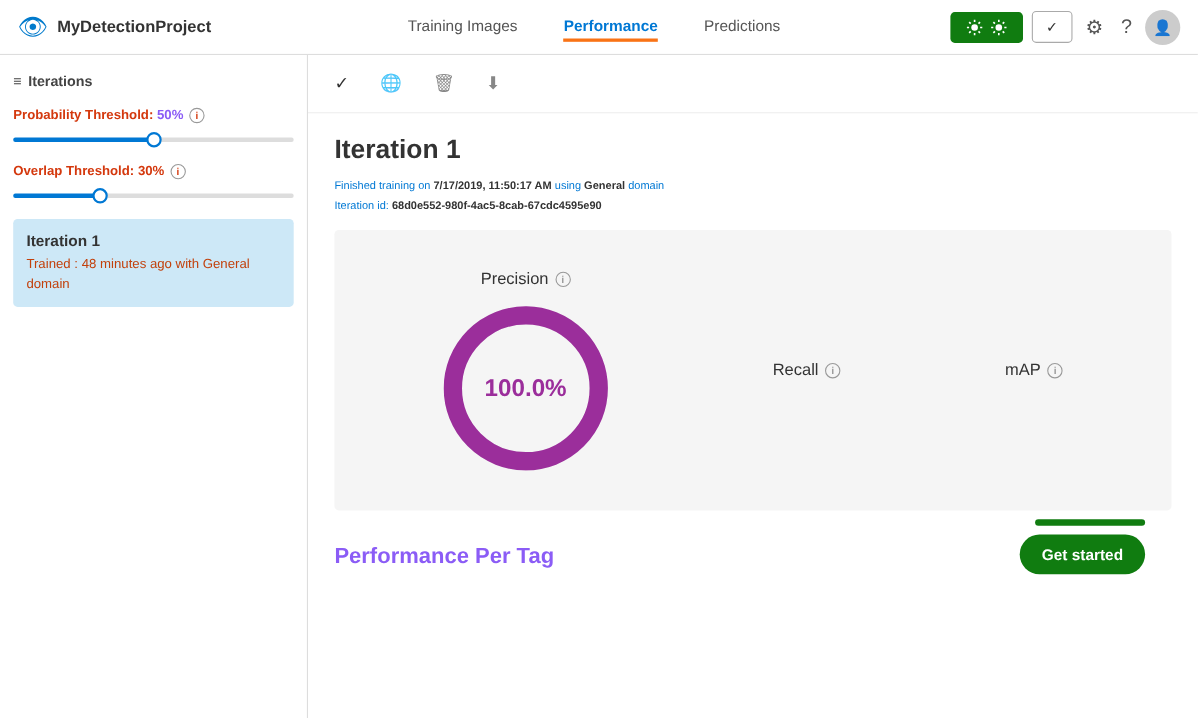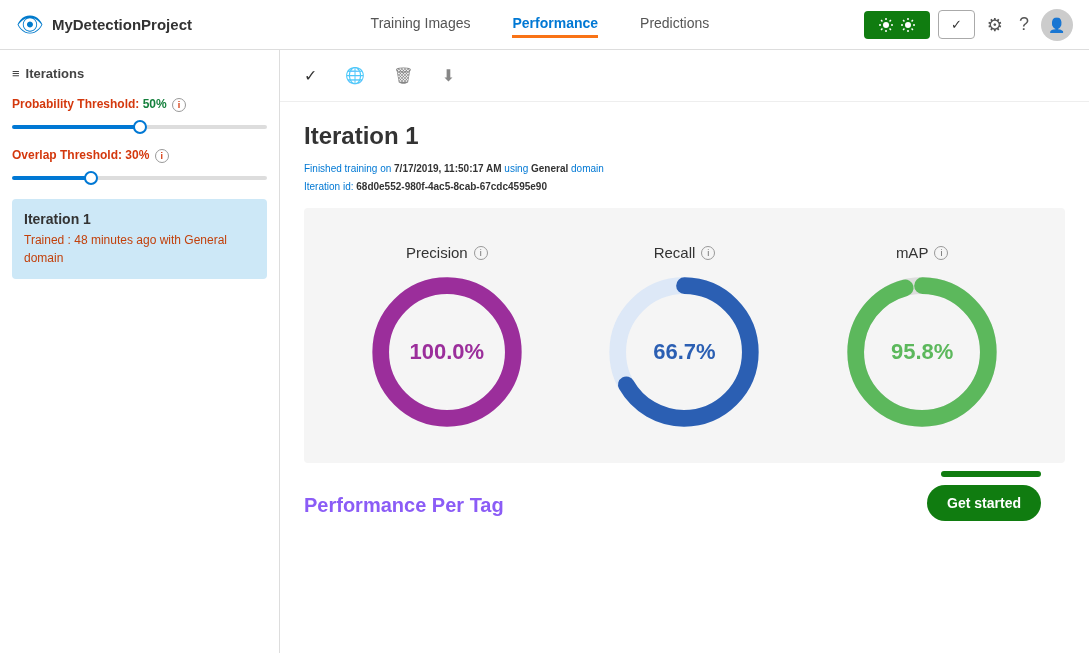--- a/index.html
+++ b/index.html
@@ -171,21 +171,21 @@
 <div class="main-layout">
 
   <div class="sidebar">
     <div class="sidebar-section-title">
       <span>≡</span>
       <span>Iterations</span>
     </div>
 
     <div class="slider-group">
       <div class="slider-label">
-        <span>Probability Threshold: </span><span style="color:#15803d;font-weight:600;">50%</span>
+        <span>Probability Threshold: </span><span style="color:#8b5cf6;font-weight:600;">50%</span>
         <span class="info-icon">i</span>
       </div>
       <input type="range" class="slider-track" min="0" max="100" value="50" style="">
     </div>
 
     <div class="slider-group">
       <div class="slider-label">
         <span>Overlap Threshold: </span><span style="color:#d4380d;font-weight:600;margin-top:29px;">30%</span>
         <span class="info-icon">i</span>
       </div>
@@ -239,40 +239,26 @@
             </svg>
             <div class="donut-label" style="color:#9b2e9b;">100.0%</div>
           </div>
         </div>
 
         <div class="chart-item">
           <div class="chart-title">
             <span>Recall</span>
             <span class="info-icon">i</span>
           </div>
-          <div class="donut-container">
-            <svg viewBox="0 0 36 36">
-              <circle cx="18" cy="18" r="15.915" fill="none" stroke="#dde8f7" stroke-width="4"></circle>
-              <circle cx="18" cy="18" r="15.915" fill="none" stroke="#2b5fb3" stroke-width="4" stroke-dasharray="66.7 33.3" stroke-dashoffset="25" stroke-linecap="round"></circle>
-            </svg>
-            <div class="donut-label" style="color:#2b5fb3;">66.7%</div>
-          </div>
         </div>
 
         <div class="chart-item">
           <div class="chart-title">
             <span>mAP</span>
             <span class="info-icon">i</span>
-          </div>
-          <div class="donut-container">
-            <svg viewBox="0 0 36 36">
-              <circle cx="18" cy="18" r="15.915" fill="none" stroke="#ddd" stroke-width="4"></circle>
-              <circle cx="18" cy="18" r="15.915" fill="none" stroke="#5cb85c" stroke-width="4" stroke-dasharray="95.8 4.2" stroke-dashoffset="25" stroke-linecap="round"></circle>
-            </svg>
-            <div class="donut-label" style="color:#5cb85c;">95.8%</div>
           </div>
         </div>
 
       </div>
     </div>
 
     <div style="display:flex; justify-content:space-between; align-items:flex-end; padding: 0 24px;">
       <div class="performance-per-tag" style="padding-left:0;">Performance Per Tag</div>
       <div class="get-started-area">
         <div class="progress-bar-mini"></div>

